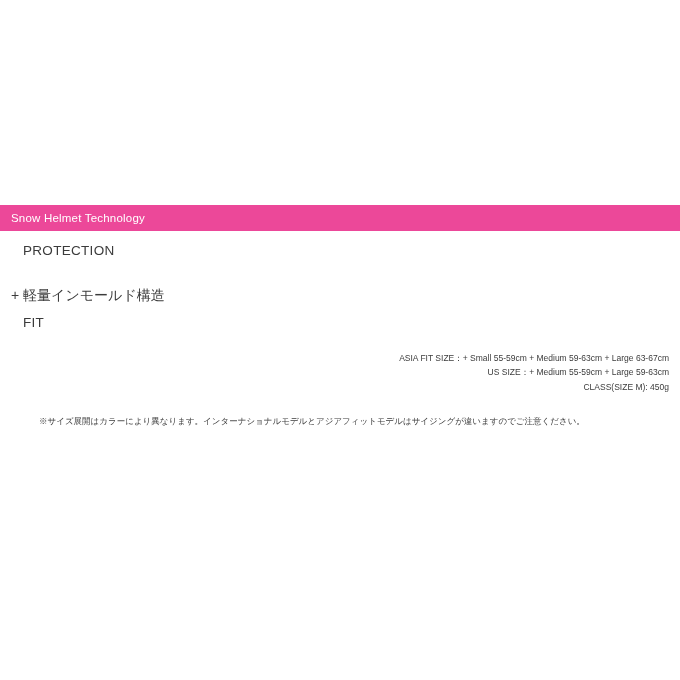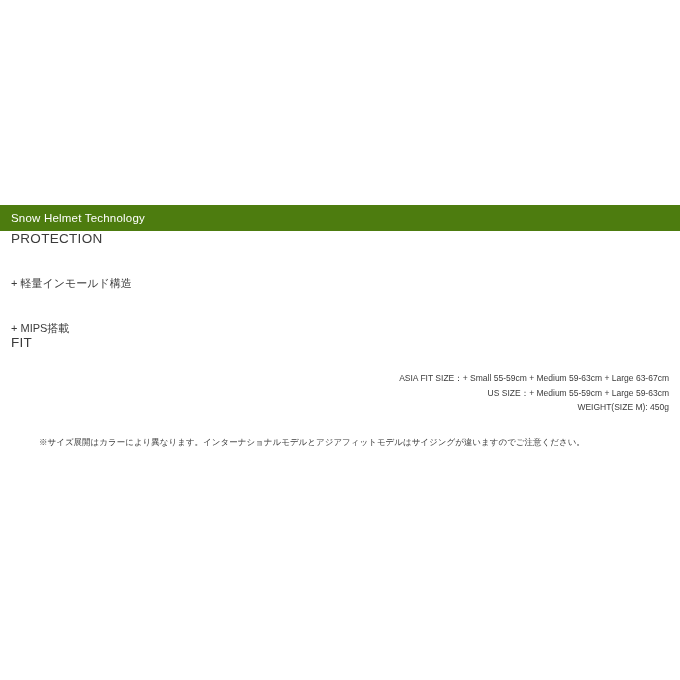--- a/index.html
+++ b/index.html
@@ -20,60 +20,60 @@
     height: 680px;
     box-sizing: border-box;
   }
   .content {
     position: absolute;
     left: 0;
     top: 205px;
     width: 680px;
   }
   .section-bar {
-    background: #4d7c0f;
+    background: #ec4899;
     height: 26px;
     width: 680px;
     display: flex;
     align-items: center;
     box-sizing: border-box;
     padding-left: 11px;
   }
   .section-bar-title {
     color: #ffffff;
     font-size: 11.5px;
     letter-spacing: 0.2px;
     font-weight: 400;
   }
   .body-pad {
     padding: 0 11px;
   }
   h2.heading {
     font-size: 13.5px;
     font-weight: 400;
     color: #3b3b3b;
-    margin: 0;
+    margin: 12px;
     letter-spacing: 0.3px;
   }
   .heading-protection {
     margin-top: 22px;
   }
   .heading-fit {
     margin-top: 24px;
   }
   ul.bullets {
     list-style: none;
     margin: 0;
     padding: 0;
   }
   ul.bullets.first {
     margin-top: 12px;
   }
   ul.bullets li {
-    font-size: 11px;
+    font-size: 14px;
     line-height: 14.5px;
     color: #3b3b3b;
     white-space: nowrap;
     margin-top: 30px;
   }
   .specs {
     margin-top: 21px;
   }
   .specs .spec-line {
     font-size: 8.5px;
@@ -101,29 +101,28 @@
     <div class="section-bar">
       <span class="section-bar-title">Snow Helmet Technology</span>
     </div>
 
     <div class="body-pad">
 
       <h2 class="heading heading-protection">PROTECTION</h2>
 
       <ul class="bullets first">
         <li>+ 軽量インモールド構造</li>
-        <li>+ MIPS搭載</li>
       </ul>
 
       <h2 class="heading heading-fit">FIT</h2>
 
 
       <div class="specs">
         <div class="spec-line">ASIA FIT SIZE：+ Small 55-59cm + Medium 59-63cm + Large 63-67cm</div>
         <div class="spec-line">US SIZE：+ Medium 55-59cm + Large 59-63cm</div>
-        <div class="spec-line">WEIGHT(SIZE M): 450g</div>
+        <div class="spec-line">CLASS(SIZE M): 450g</div>
       </div>
 
       <div class="note">※サイズ展開はカラーにより異なります。インターナショナルモデルとアジアフィットモデルはサイジングが違いますのでご注意ください。</div>
 
     </div>
   </div>
 </div>
 
 </body></html>

